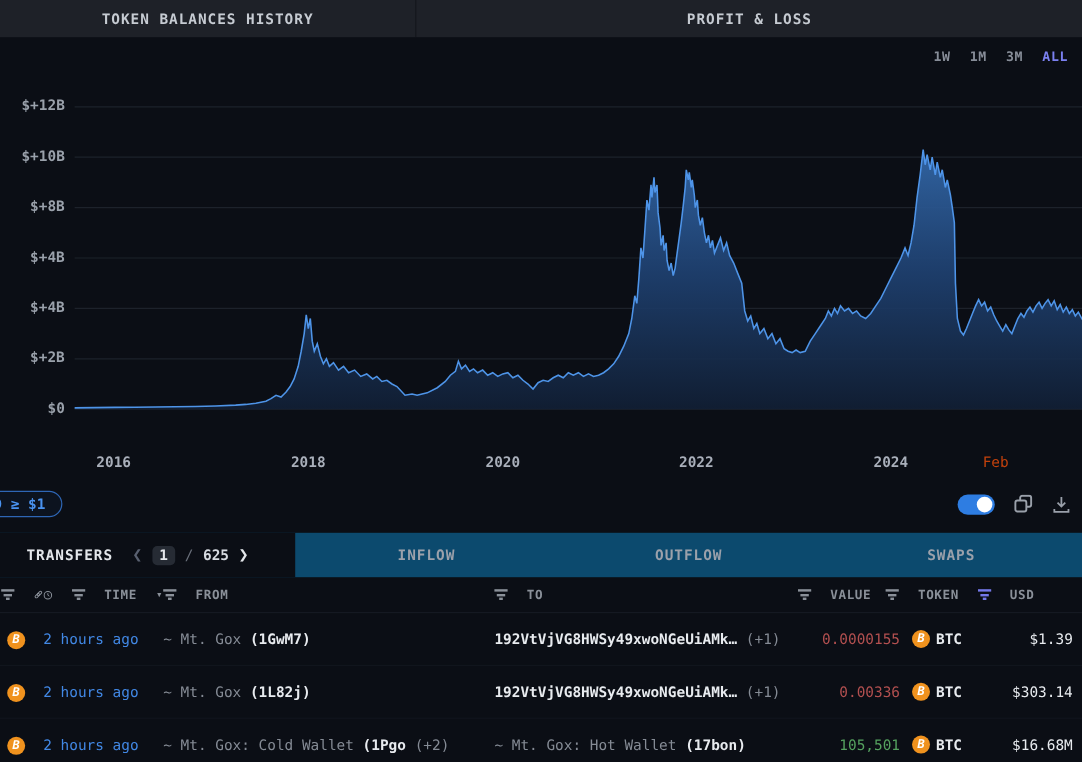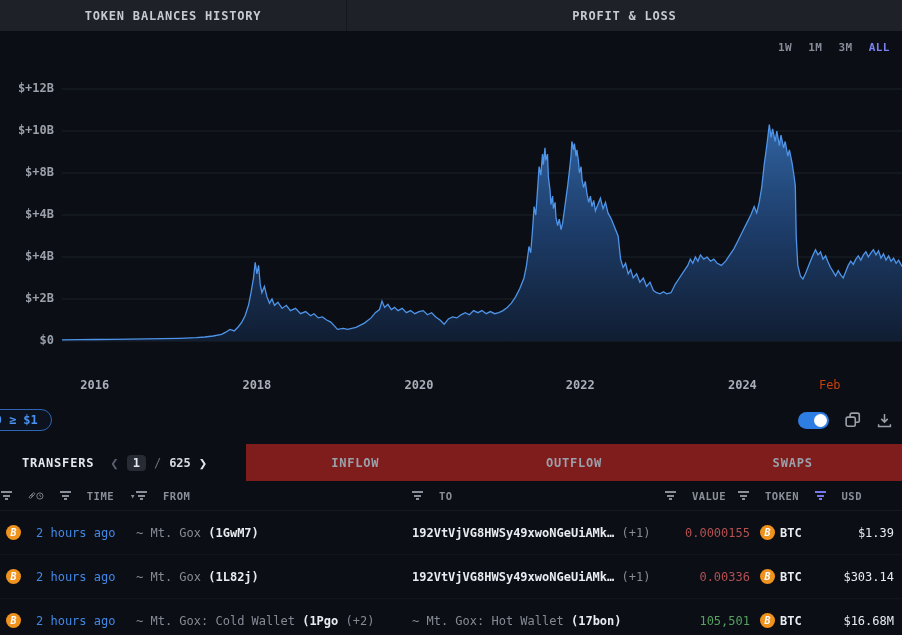--- a/index.html
+++ b/index.html
@@ -35,21 +35,21 @@
   .controls-row { height:48px; display:flex; align-items:center; justify-content:space-between; }
   .chip { margin-left:-34px; border:1px solid #2e66b5; color:#4a93f0; border-radius:999px;
     padding:3px 13px; font-size:12px; font-weight:bold; background:rgba(35,90,170,0.07); cursor:pointer; }
   .right-controls { display:flex; align-items:center; gap:16px; padding-right:10px; }
   .toggle { width:31px; height:17px; border-radius:9px; background:#2e7de2; position:relative; cursor:pointer; }
   .toggle::after { content:""; position:absolute; right:2px; top:2px; width:13px; height:13px;
     border-radius:50%; background:#ffffff; }
   .ctl-icon { cursor:pointer; display:block; }
 
   
-  .transfer-tabs { display:flex; height:37px; background:#7f1d1d; }
+  .transfer-tabs { display:flex; height:37px; background:#0c4a6e; }
   .tt-active { width:246px; background:#0b0e15; display:flex; align-items:center; padding-left:22px; }
   .tt-label { font-size:12px; font-weight:bold; letter-spacing:0.8px; color:#e4e7eb; cursor:pointer; }
   .pg { display:flex; align-items:center; gap:8px; margin-left:16px; }
   .pg-prev { color:#596070; font-size:14px; cursor:pointer; }
   .pg-next { color:#e4e7eb; font-size:14px; cursor:pointer; }
   .pg-cur { background:#262b34; border-radius:4px; padding:1px 6px; color:#e4e7eb;
     font-size:12px; font-weight:bold; }
   .pg-sep { color:#6a707b; font-size:12px; }
   .pg-total { color:#d7dbe1; font-size:12px; font-weight:bold; }
   .ttab2 { flex:1; display:flex; align-items:center; justify-content:center;

